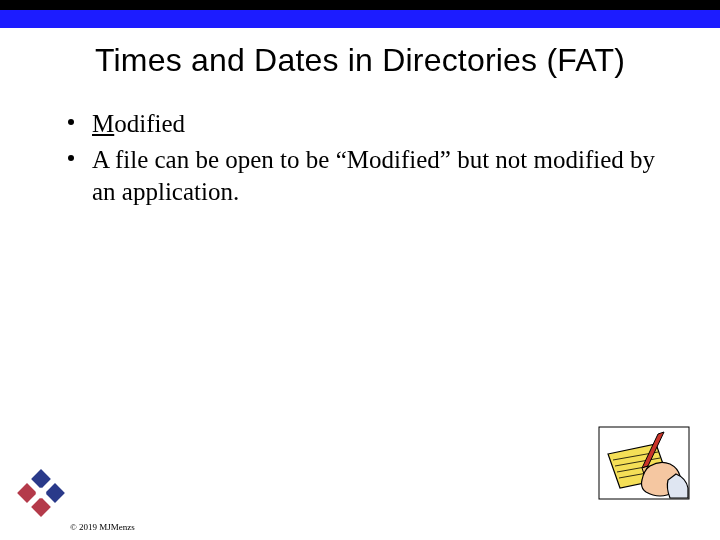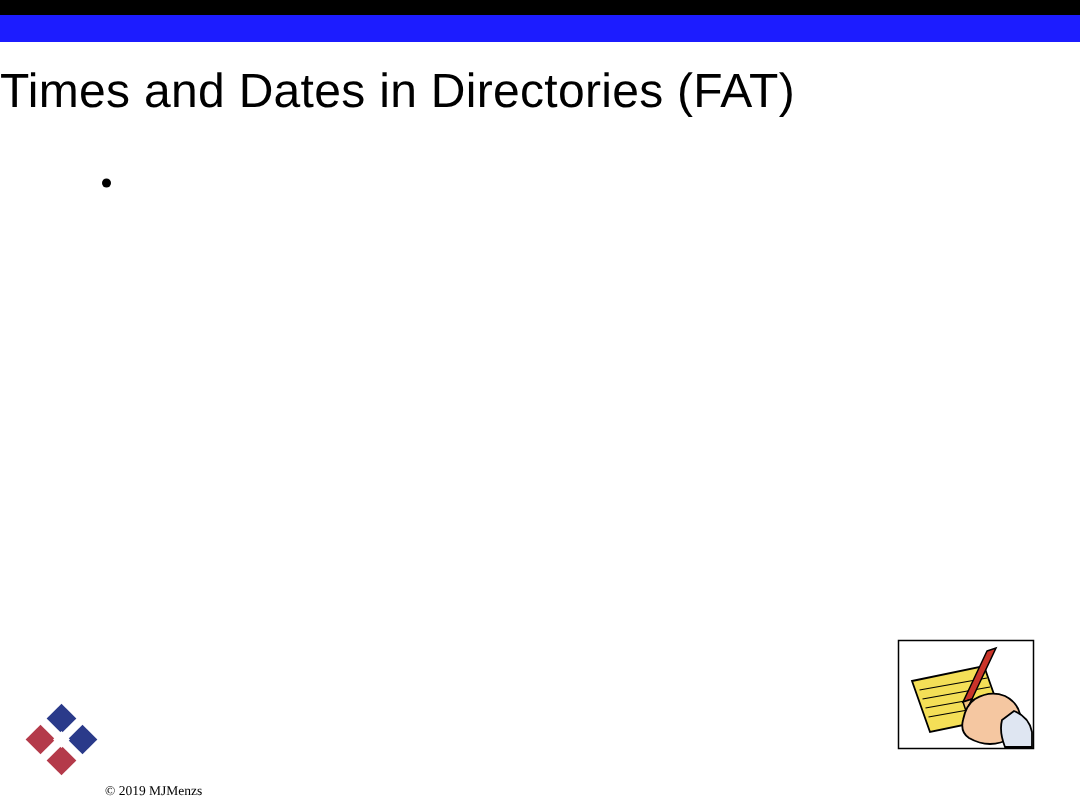--- a/index.html
+++ b/index.html
@@ -25,20 +25,21 @@
     top: 10px; left: 0;
     width: 720px;
     height: 18px;
     background: #1c1cff;
   }
   .title {
     position: absolute;
     top: 42px;
     left: 0;
     width: 720px;
+    text-align: center;
     font-family: Arial, Helvetica, sans-serif;
     font-size: 32px;
     letter-spacing: 0.2px;
   }
   .body {
     position: absolute;
     top: 108px;
     left: 62px;
     width: 600px;
     font-size: 25px;
@@ -104,20 +105,25 @@
 <body>
 
 <div class="topbar"></div>
 <div class="topbar-blue"></div>
 
 <div class="title">Times and Dates in Directories (FAT)</div>
 
 <div class="body">
   <div class="bullet">
     <span class="dot"></span>
+    <span class="u">M</span><span>odified</span>
+  </div>
+  <div class="bullet">
+    <span class="dot"></span>
+    <span>A file can be open to be “Modified” but not modified by an application.</span>
   </div>
 </div>
 
 <div class="logo">
   <div class="d d1"></div>
   <div class="d d2"></div>
   <div class="d d3"></div>
   <div class="d d4"></div>
   <div class="c"></div>
 </div>

